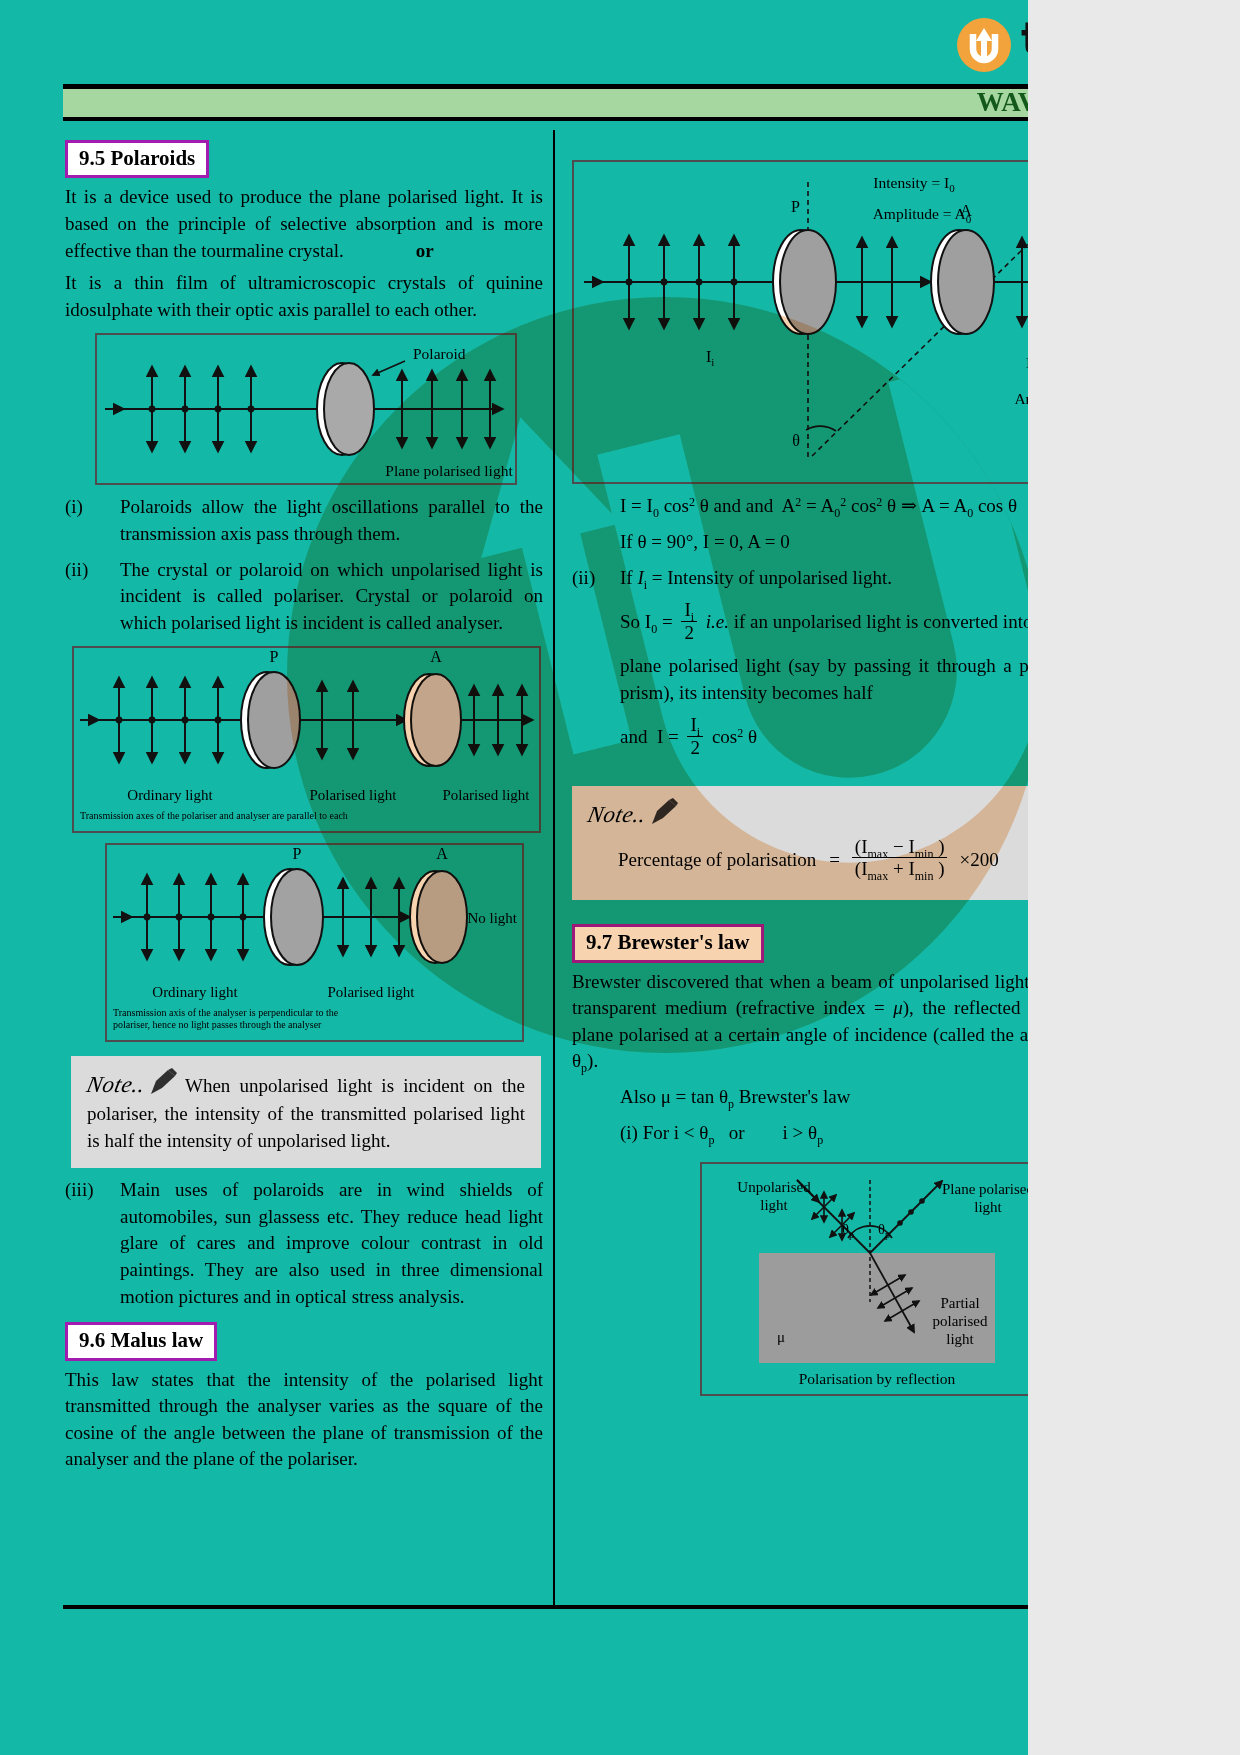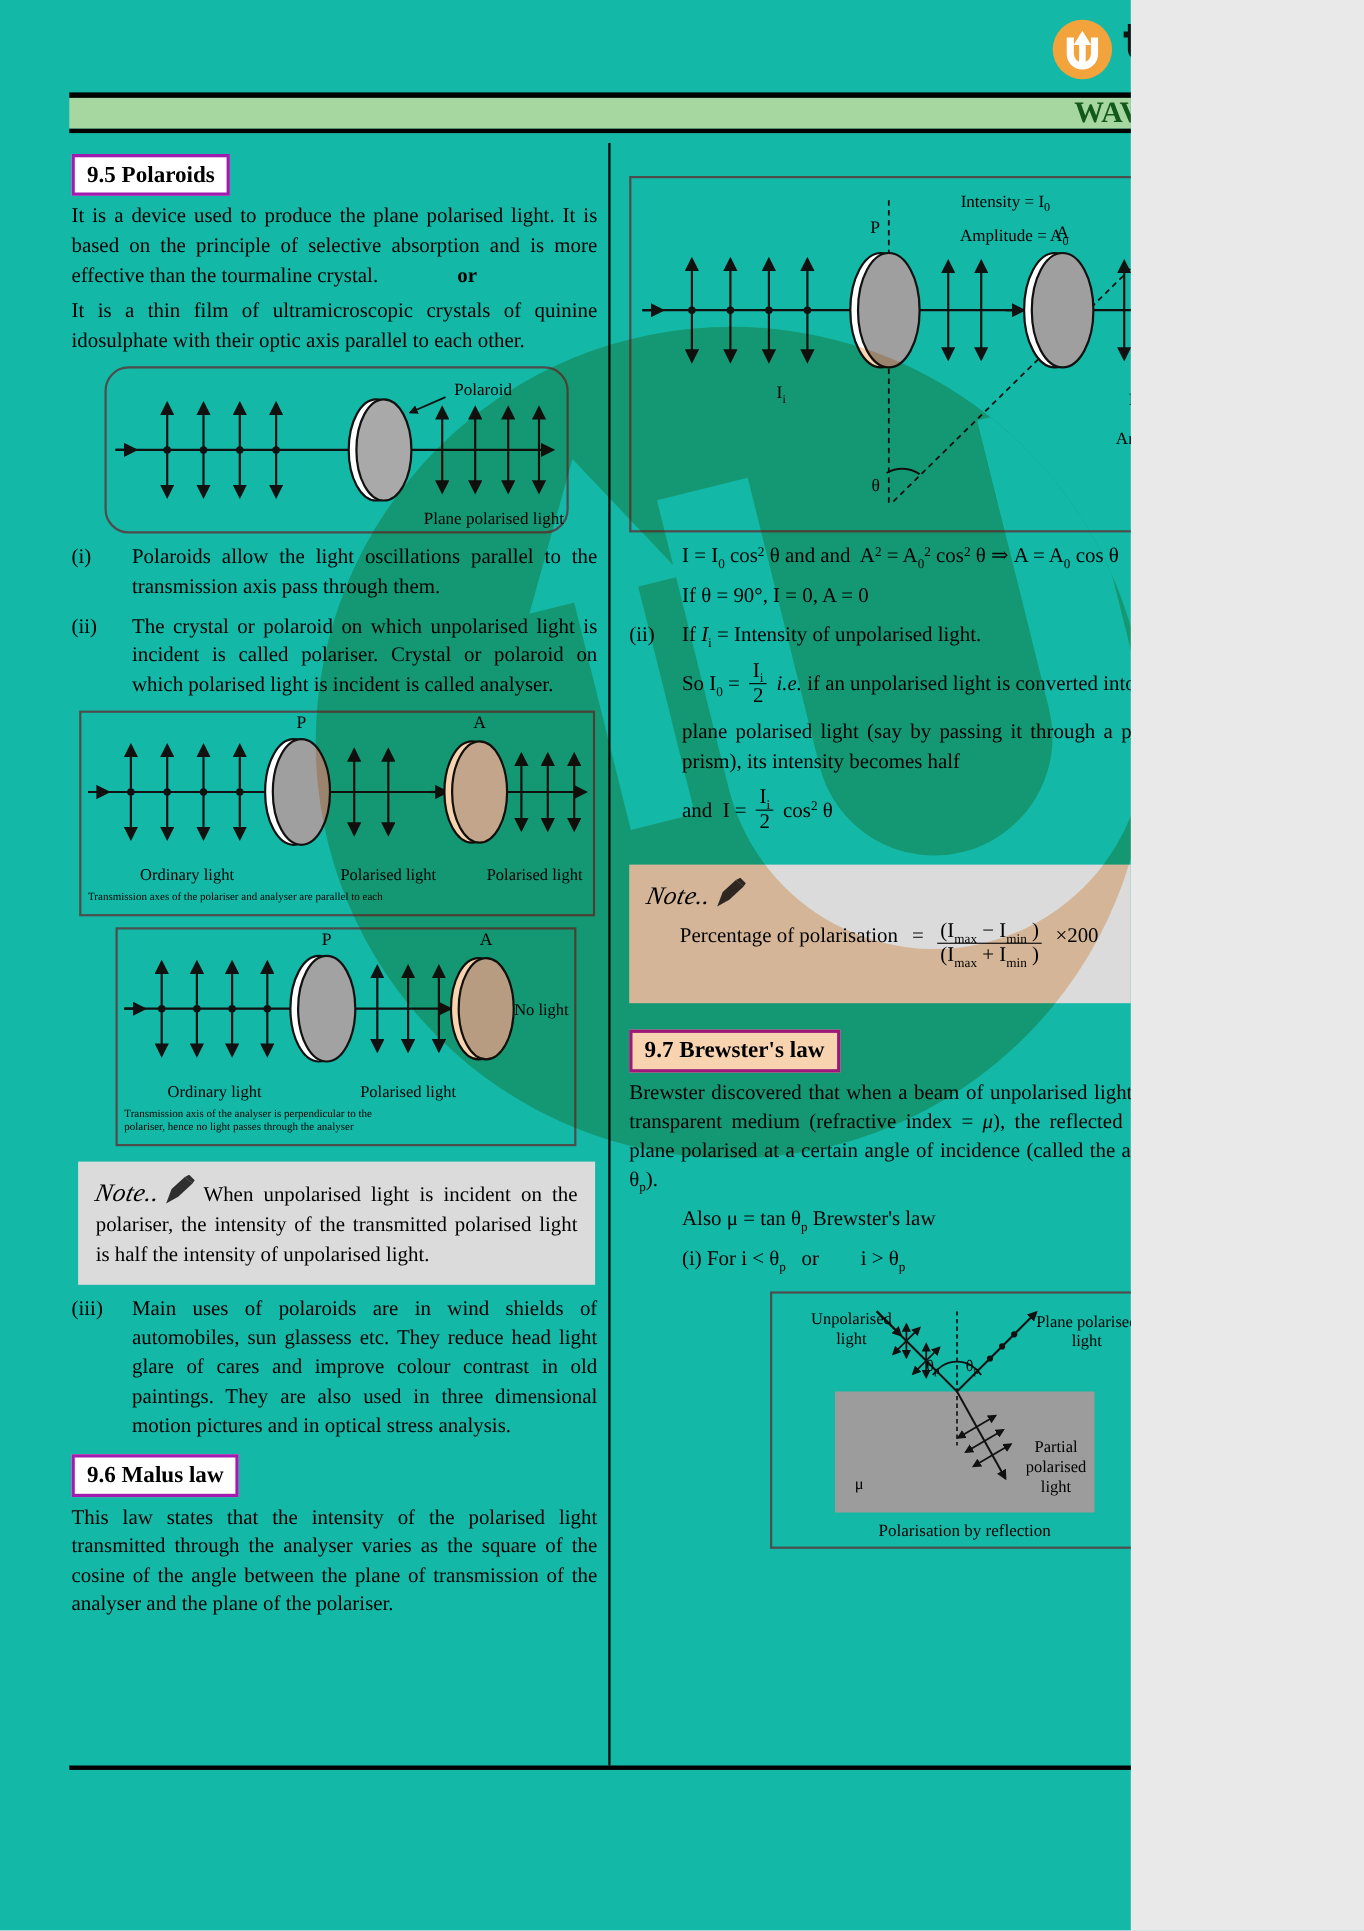--- a/index.html
+++ b/index.html
@@ -22,21 +22,21 @@
   .divider{position:absolute;left:553px;top:130px;width:2px;height:1475px;background:#000;}
   
   .col{position:absolute;}
   .col-left{left:65px;top:140px;width:478px;}
   .col-right{left:572px;top:138px;width:606px;}
   .sec{display:inline-block;border:3px solid #a21caf;padding:1px 11px 2px;font-weight:bold;font-size:21px;background:#fff;}
   p{margin:6px 0 0;}
   .just{text-align:justify;}
   .or{margin-left:72px;font-weight:bold;}
   .figbox{border:2px solid #4d4d4d;margin-top:10px;position:relative;background:transparent;}
-  .fig1{margin-left:30px;width:418px;border-radius:22px;}
+  .fig1{margin-left:30px;width:418px;}
   .fig2{margin-left:7px;width:465px;}
   .fig3{margin-left:40px;width:415px;}
   .fig4{width:600px;margin-top:22px;}
   .fig5{width:352px;margin-left:128px;margin-top:16px;}
   .figbox svg{display:block;}
   .figcap{text-align:left;font-size:10px;line-height:1.25;margin:0 6px 8px;}
   .item{display:flex;margin-top:9px;}
   .inum{flex:0 0 55px;}
   .itxt{flex:1;text-align:justify;}
   .note{background:#DBDBDB;margin-top:14px;padding:12px 16px 14px;}
@@ -51,21 +51,21 @@
   .eq{margin-top:9px;padding-left:48px;white-space:pre;}
   .iirow{display:flex;margin-top:10px;}
   .iinum{flex:0 0 48px;}
   .frac{display:inline-flex;flex-direction:column;vertical-align:middle;text-align:center;
         line-height:1.15;margin:0 4px;transform:translateY(-2px);}
   .frac .ft{border-bottom:1.6px solid #000;padding:0 3px;display:block;}
   .frac .fb{padding:0 3px;display:block;}
   .radx{border-top:1.6px solid #000;}
   .cont{padding-left:48px;margin-top:8px;}
   .ind{padding-left:48px;margin-top:9px;white-space:pre;}
-  .note2 .polline{display:flex;gap:8px;margin:6px 0 16px 30px;white-space:pre;}
+  .note2 .polline{display:flex;align-items:center;gap:8px;margin:6px 0 4px 30px;white-space:pre;}
   .note2 .notehead{margin-bottom:2px;}
   svg text{fill:#000;font-family:"Liberation Serif","DejaVu Serif",serif;}
   .watermark{position:absolute;left:285px;top:295px;width:760px;height:760px;
              mix-blend-mode:multiply;opacity:.8;pointer-events:none;z-index:60;}
 </style>
 </head>
 <body>
 
 <div class="page">
 

